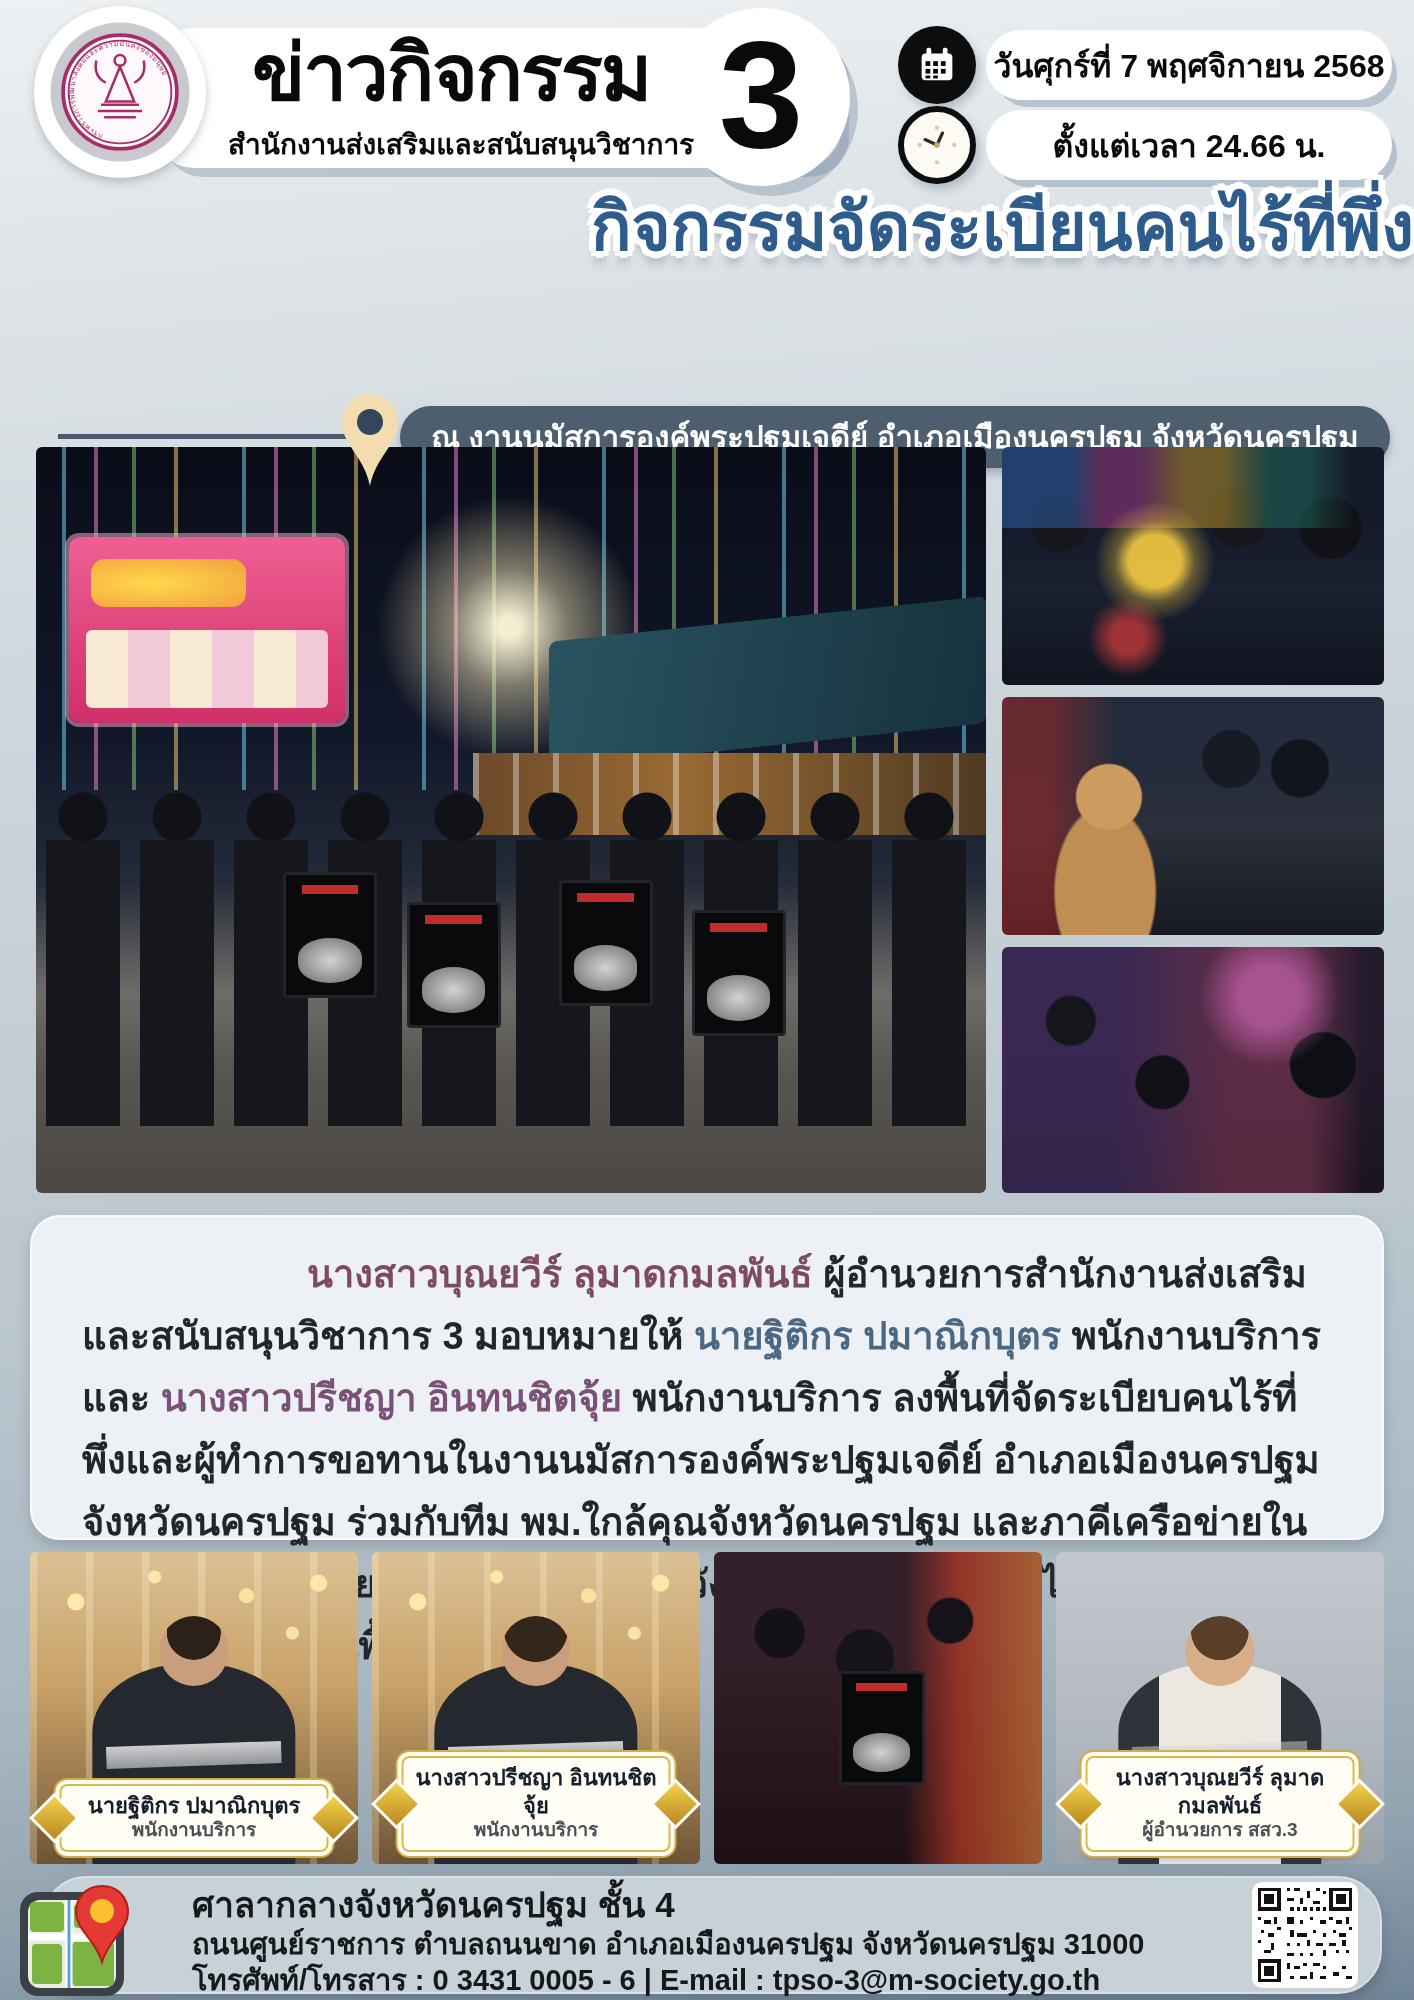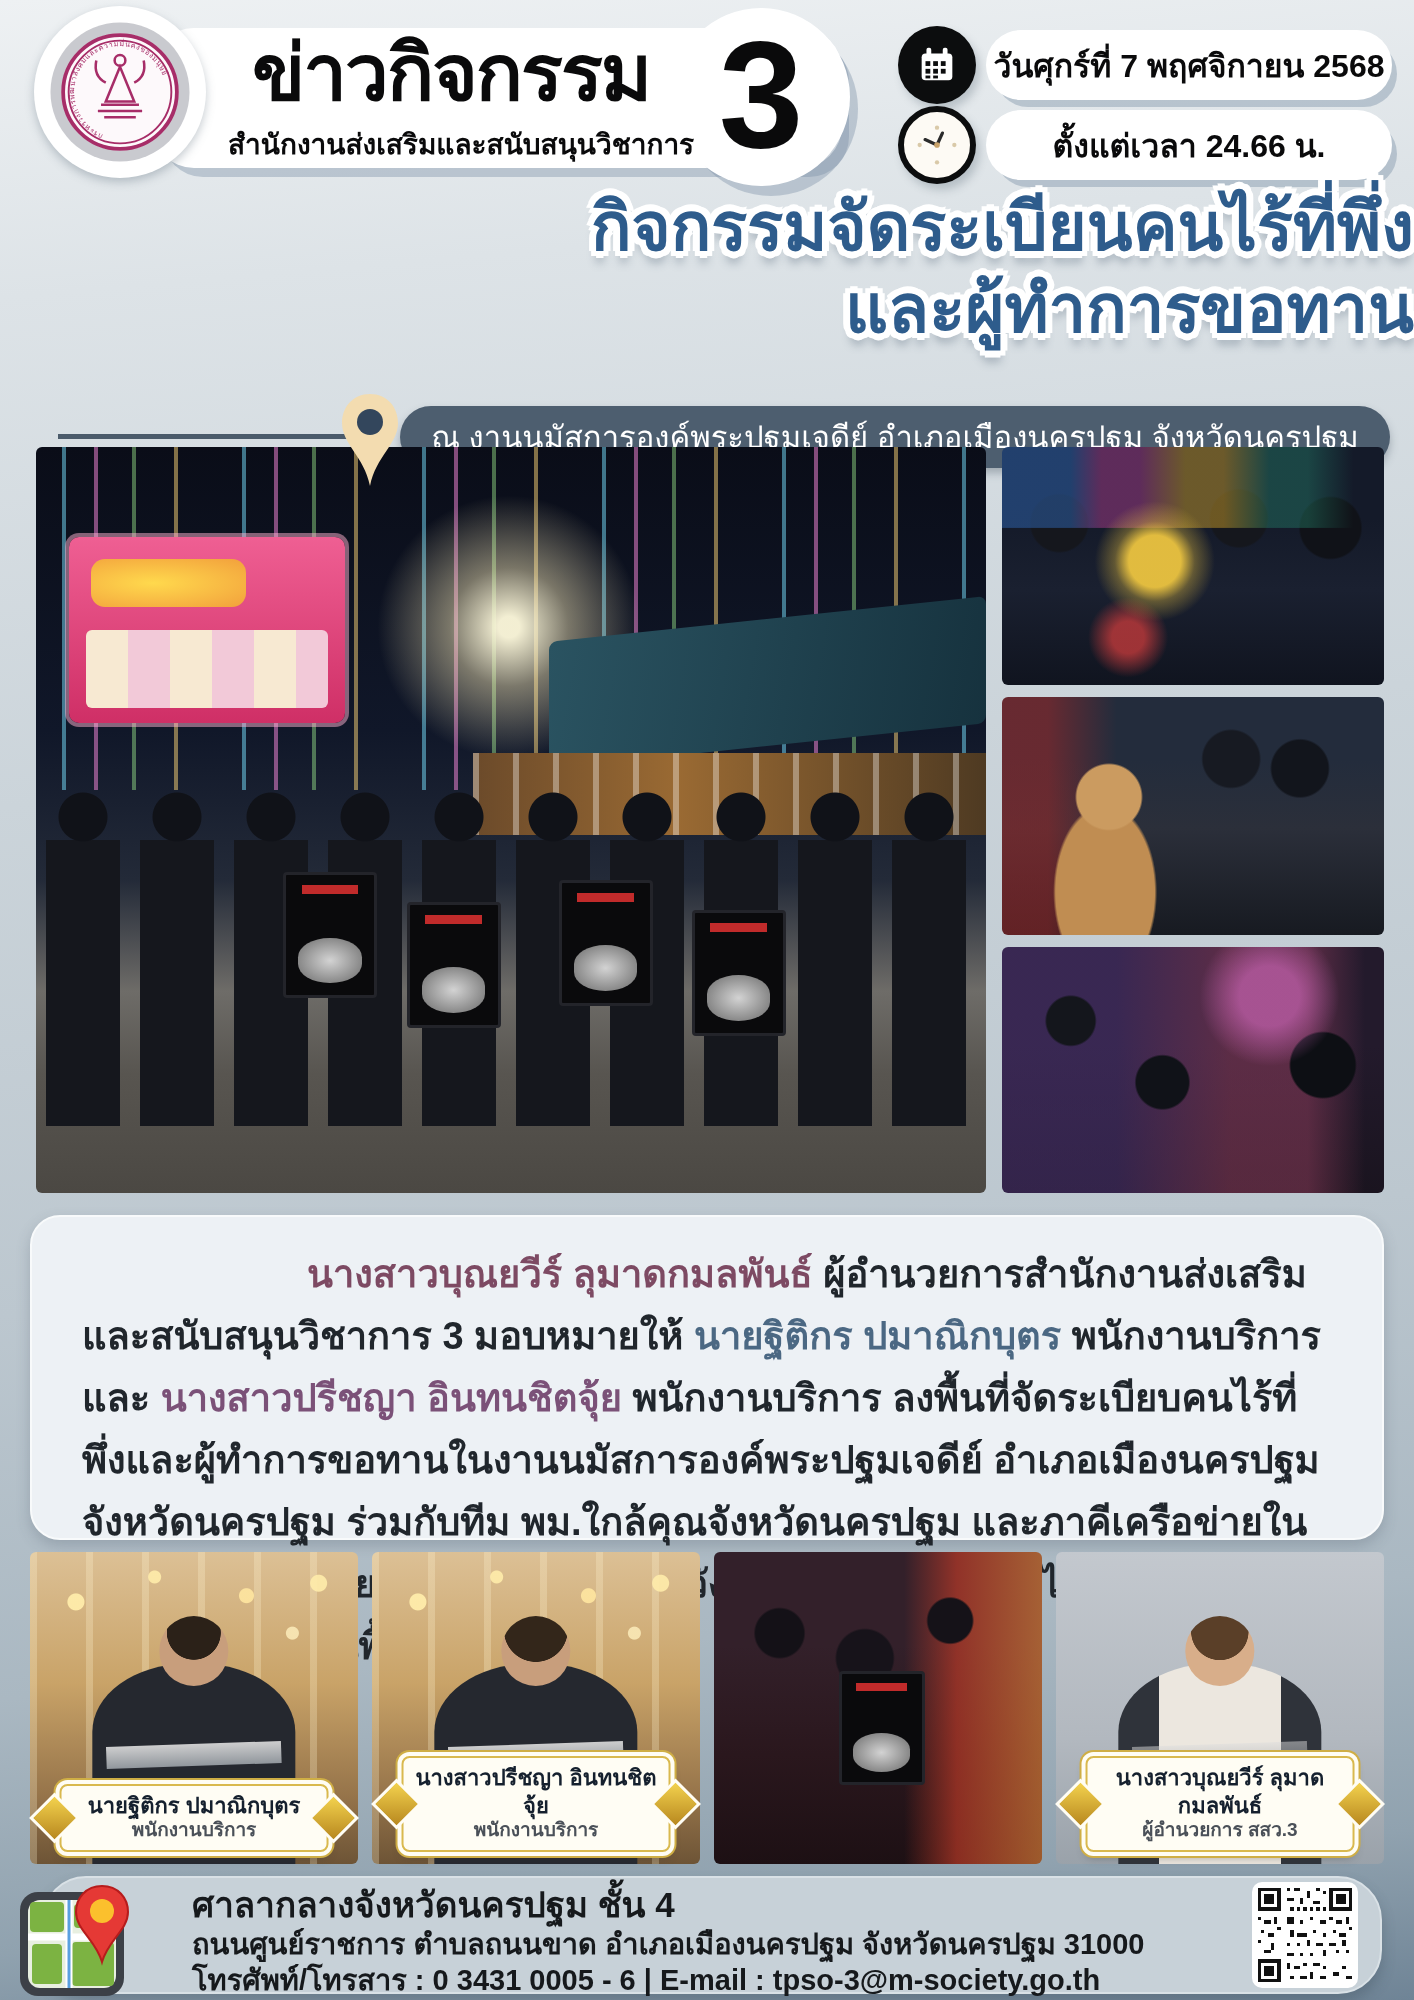--- a/index.html
+++ b/index.html
@@ -28,21 +28,21 @@
 
   
   .headline{position:absolute;left:0;right:0;top:186px;text-align:right;color:#2e5c8c;font-weight:900;line-height:1.22;}
   .headline div{font-size:67px;
     text-shadow:-5px -5px 0 #fff,5px -5px 0 #fff,-5px 5px 0 #fff,5px 5px 0 #fff,-7px 0 0 #fff,7px 0 0 #fff,0 -7px 0 #fff,0 7px 0 #fff,0 12px 8px rgba(70,90,110,.35);}
 
   
   .loc-line{position:absolute;left:58px;top:434px;width:292px;height:5px;background:#4b5b6b;}
   .loc-pin{position:absolute;left:338px;top:392px;width:64px;height:96px;z-index:2;}
   .loc-pill{position:absolute;left:400px;top:406px;width:990px;height:62px;background:#4d5e6f;border-radius:34px;
-    display:flex;align-items:center;justify-content:center;color:#fff;font-size:31px;font-weight:400;box-shadow:0 5px 9px rgba(60,75,90,.35);}
+    display:flex;align-items:center;justify-content:center;color:#fff;font-size:31px;font-weight:700;box-shadow:0 5px 9px rgba(60,75,90,.35);}
 
   
   .photo{border-radius:6px;overflow:hidden;position:absolute;}
   .photo-main{left:36px;top:447px;width:950px;height:746px;
     background:linear-gradient(180deg,#0a0d18 0%,#101729 38%,#232a38 58%,#6e6c68 73%,#585550 84%,#4b4843 100%);}
   .lights{position:absolute;left:0;top:0;right:0;height:46%;opacity:.9;
     background:repeating-linear-gradient(90deg,transparent 0 26px,rgba(120,225,255,.55) 26px 30px,transparent 30px 58px,rgba(255,140,225,.55) 58px 62px,transparent 62px 96px,rgba(170,255,150,.45) 96px 100px,transparent 100px 138px,rgba(255,215,120,.55) 138px 142px,transparent 142px 180px);}
   .burst{position:absolute;left:34%;top:4%;width:300px;height:300px;
     background:radial-gradient(circle,rgba(255,250,220,.95) 0 5%,rgba(255,240,190,.45) 28%,transparent 62%);}
   .stall-sign{position:absolute;left:3.5%;top:12%;width:29%;height:25%;border-radius:10px;
@@ -227,21 +227,20 @@
         <line x1="24" y1="24" x2="13" y2="19"></line>
         <line x1="24" y1="24" x2="29" y2="13"></line>
       </g>
       <circle cx="24" cy="24" r="2.6" fill="#caa36a"></circle>
     </svg>
   </div>
   <div class="badge-pill pill-time">ตั้งแต่เวลา 24.66 น.</div>
 
   <div class="headline">
     <div>กิจกรรมจัดระเบียนคนไร้ที่พึ่ง</div>
-    <div>และผู้ทำการขอทาน</div>
   </div>
 
   <div class="loc-line"></div>
   <div class="loc-pin">
     <svg viewBox="0 0 64 96">
       <path d="M32,2 C15,2 4,15 4,31 C4,52 26,64 32,94 C38,64 60,52 60,31 C60,15 49,2 32,2 Z" fill="#f3dcb0"></path>
       <circle cx="32" cy="30" r="13" fill="#33465c"></circle>
     </svg>
   </div>
   <div class="loc-pill">ณ งานนมัสการองค์พระปฐมเจดีย์ อำเภอเมืองนครปฐม จังหวัดนครปฐม</div>

